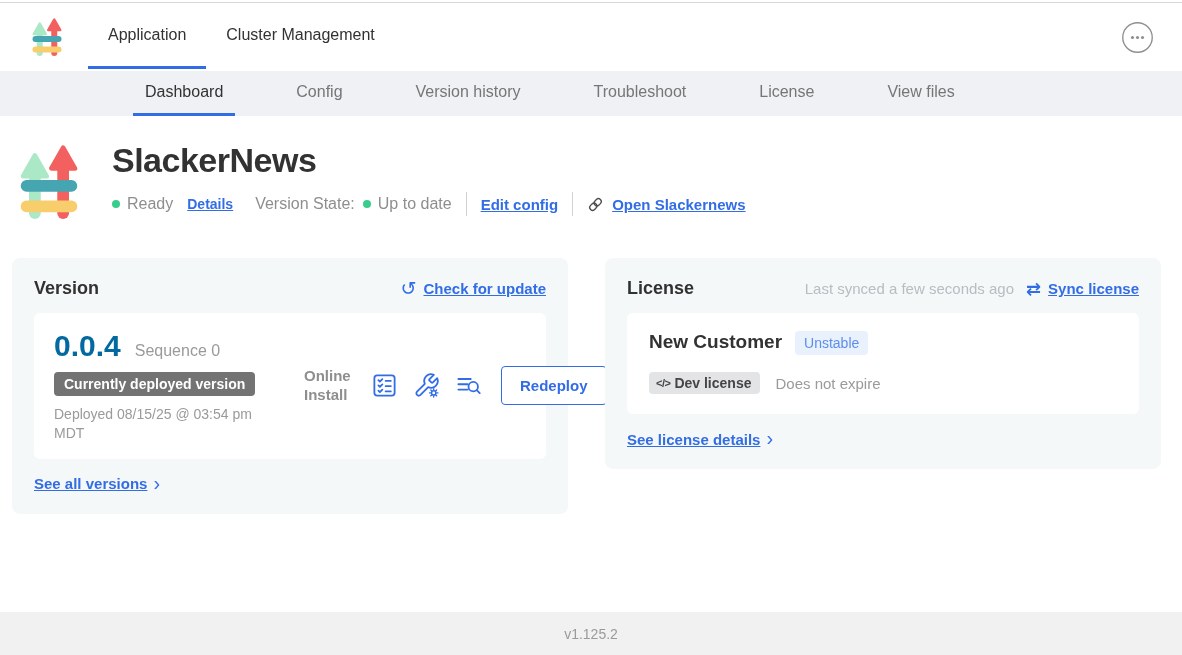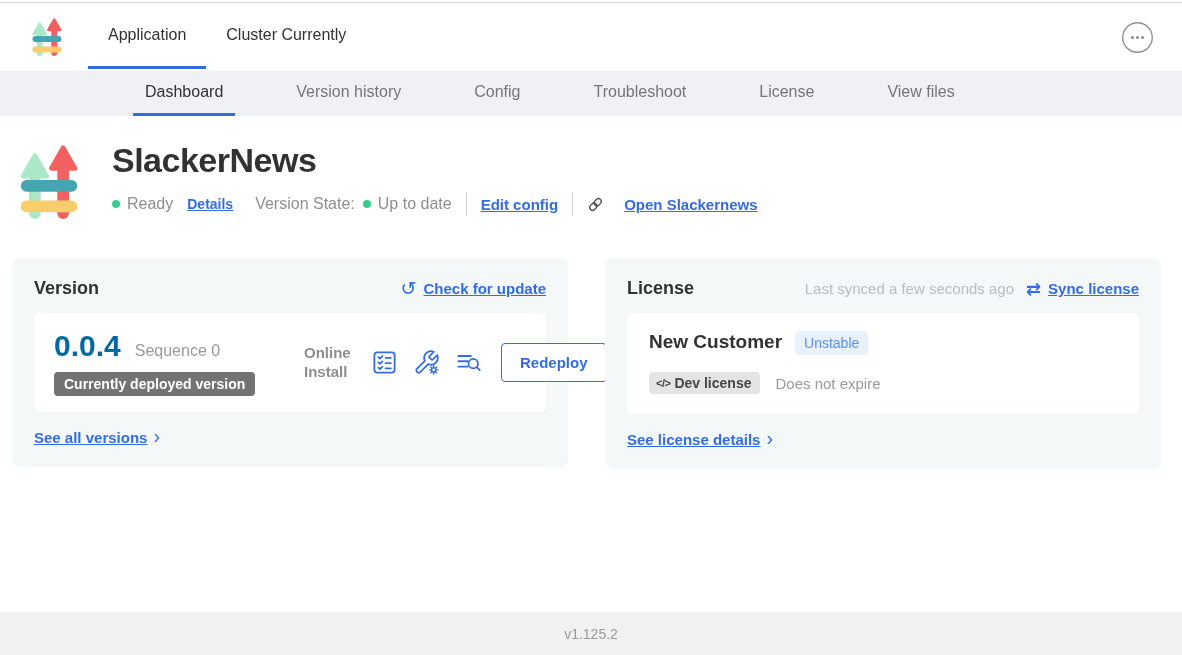--- a/index.html
+++ b/index.html
@@ -32,21 +32,21 @@
   .logo-lg svg { width:58px; height:78px; overflow:visible; }
   .app-meta { margin-left:34px; }
   h1 { font-size:34px; font-weight:700; color:#323232; letter-spacing:-0.5px; }
   .status-row { display:flex; align-items:center; margin-top:12px; }
   .dot { width:8px; height:8px; border-radius:50%; background:#38cc8d; margin-right:7px; flex:none; }
   .gray { color:#8e8e8e; font-size:16px; }
   .link { color:#326DE6; text-decoration:underline; font-weight:700; font-size:15px; cursor:pointer; }
   .status-row .details { font-size:14px; margin-left:14px;text-align:right; }
   .cluster-label { margin-left:22px; margin-right:8px; }
   .vdiv { width:1px; height:24px; background:#d2d2d2; margin:0 14px; }
-  .openapp { display:inline-flex; align-items:center; gap:20px; text-decoration:none; }
+  .openapp { display:inline-flex; align-items:center; gap:8px; text-decoration:none; }
   .openapp .u { text-decoration:underline; }
 
   
   .cards { display:flex; gap:37px; margin:37px 12px 0 12px; align-items:flex-start; }
   .card { background:#f5f8f9; border-radius:8px; padding:20px 22px; width:556px; }
   .card-head { display:flex; align-items:center; }
   .card-head h2 { font-size:18px; font-weight:700; color:#323232; }
   .head-right { margin-left:auto; display:flex; align-items:center; }
   .iconlink { display:inline-flex; align-items:center; gap:7px; text-decoration:none; margin-left:auto; }
   .iconlink .u { text-decoration:underline; }
@@ -103,42 +103,42 @@
         <rect x="37.5" y="20" width="12" height="58" rx="6" fill="#F2605F"></rect>
         <rect x="0" y="38" width="58" height="12" rx="6" fill="#45A5B1"></rect>
         <rect x="0" y="59" width="58" height="12" rx="6" fill="#F8CE6D"></rect>
       </svg>
     </span>
     <nav class="top-tabs">
       <div class="top-tab active">
         <span>Application</span>
       </div>
       <div class="top-tab">
-        <span>Cluster Currently</span>
+        <span>Cluster Management</span>
       </div>
     </nav>
     <button class="menu-btn">
       <svg viewBox="0 0 34 34" width="33" height="33">
         <circle cx="17" cy="17" r="15.2" fill="#ffffff" stroke="#8f8f8f" stroke-width="1.4"></circle>
         <circle cx="11.8" cy="17" r="1.6" fill="#8f8f8f"></circle>
         <circle cx="17" cy="17" r="1.6" fill="#8f8f8f"></circle>
         <circle cx="22.2" cy="17" r="1.6" fill="#8f8f8f"></circle>
       </svg>
     </button>
   </header>
 
   <nav class="subnav">
     <div class="subtab active">
       <span>Dashboard</span>
     </div>
     <div class="subtab">
+      <span>Config</span>
+    </div>
+    <div class="subtab">
       <span>Version history</span>
-    </div>
-    <div class="subtab">
-      <span>Config</span>
     </div>
     <div class="subtab">
       <span>Troubleshoot</span>
     </div>
     <div class="subtab">
       <span>License</span>
     </div>
     <div class="subtab">
       <span>View files</span>
     </div>
@@ -192,20 +192,21 @@
             <span class="u">Check for update</span>
           </a>
         </div>
         <div class="inner version-inner">
           <div class="ver-left">
             <div class="ver-row">
               <span class="ver-num">0.0.4</span>
               <span class="seq">Sequence 0</span>
             </div>
             <span class="badge-green">Currently deployed version</span>
+            <div class="deployed-at">Deployed 08/15/25 @ 03:54 pm MDT</div>
           </div>
           <div class="ver-right">
             <div class="install-type">Online Install</div>
             <span class="ver-icon">
               <svg viewBox="0 0 24 24" width="27" height="27" fill="none" stroke="#326DE6" stroke-width="1.6" stroke-linecap="round" stroke-linejoin="round">
                 <rect x="3" y="3" width="18" height="18" rx="2.5"></rect>
                 <path d="M6.6 7.2l1.3 1.3 2.2-2.2"></path>
                   <path d="M13 7.9h4.6"></path>
                 <path d="M6.6 11.9l1.3 1.3 2.2-2.2"></path>
                   <path d="M13 12.6h4.6"></path>

